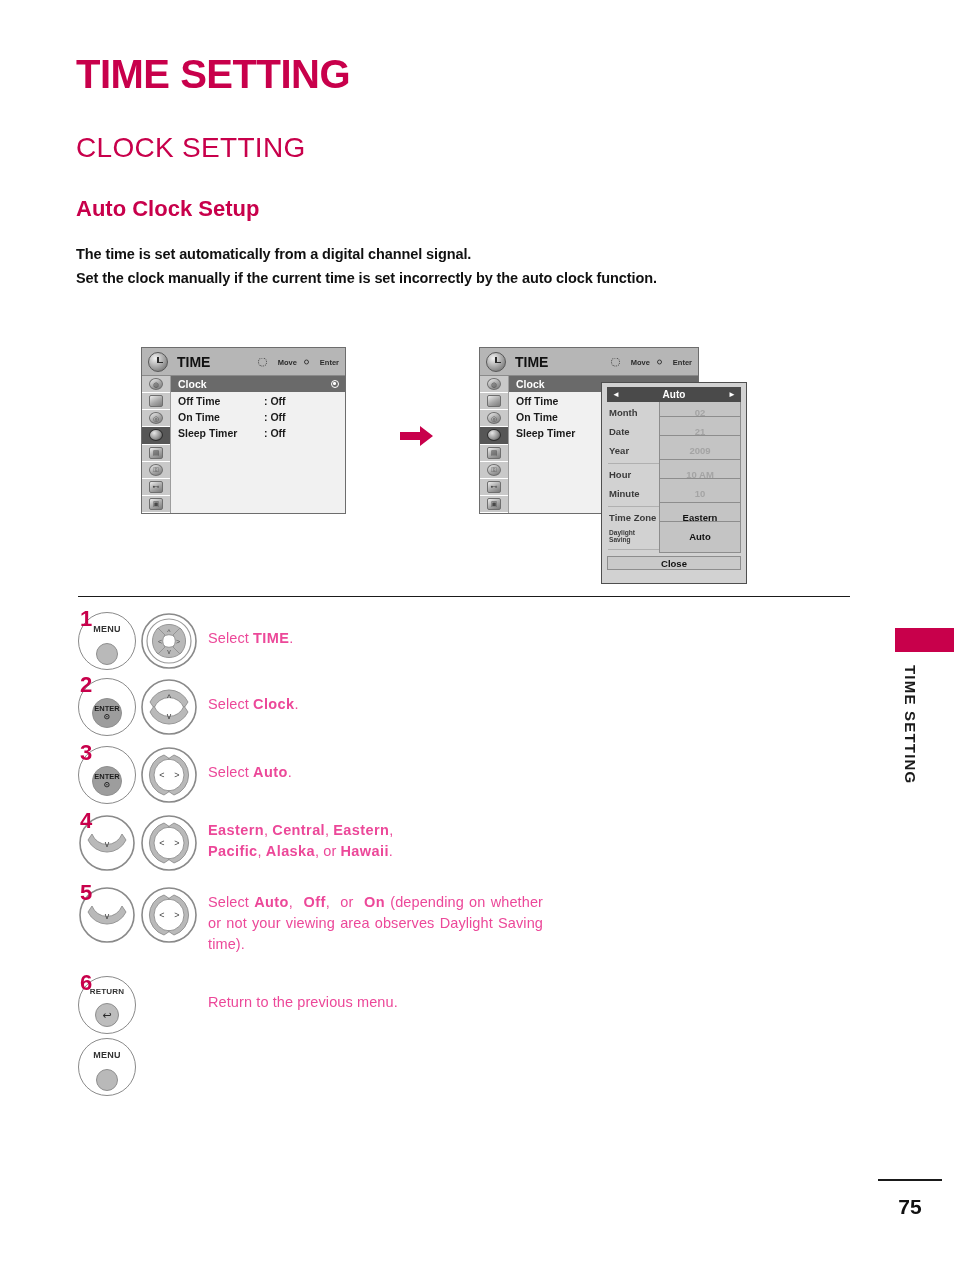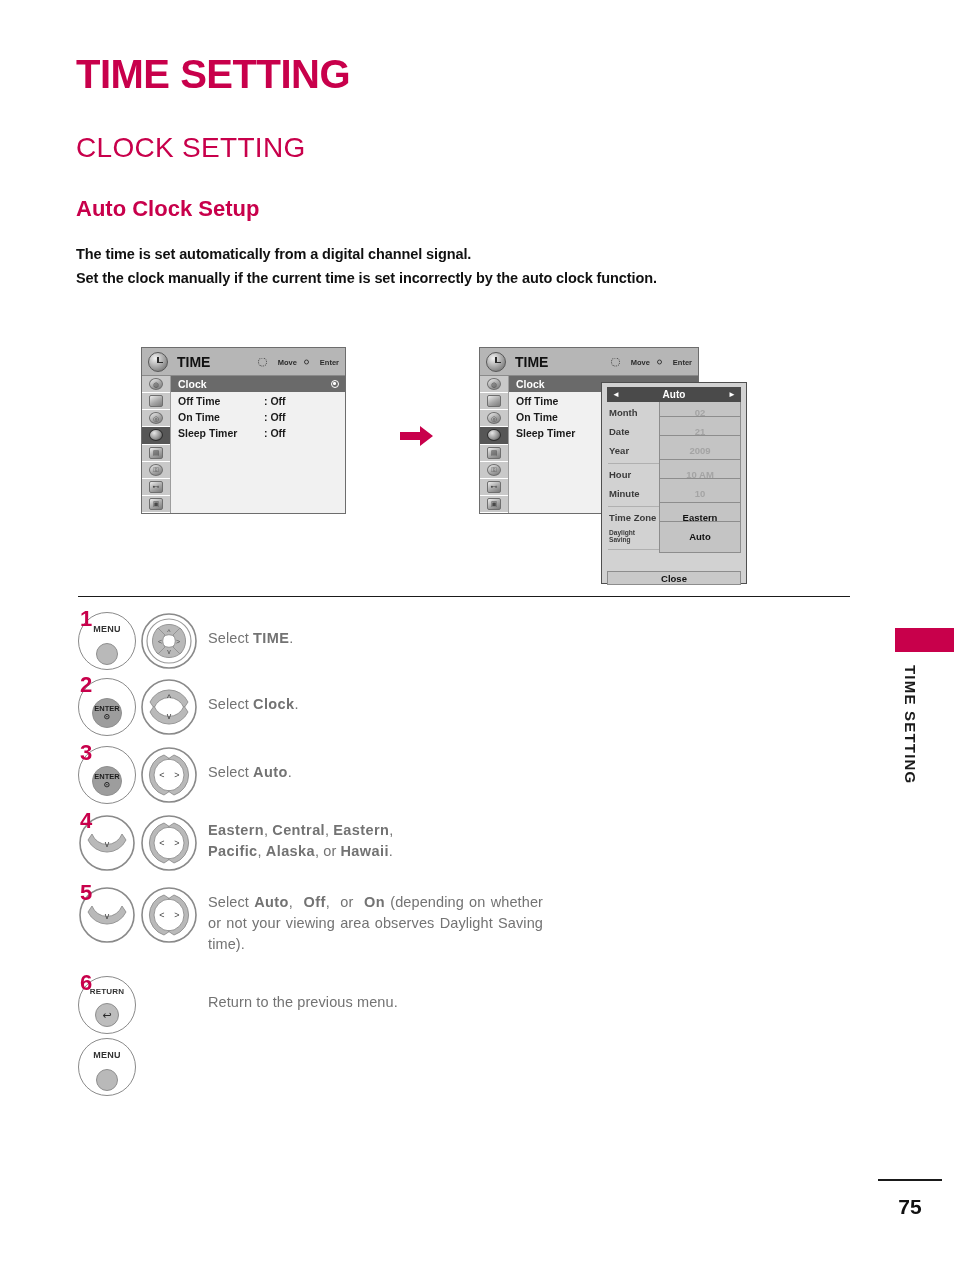--- a/index.html
+++ b/index.html
@@ -153,21 +153,21 @@
     flex: 1; height: 32px; background: #c4c4c4;
     border: 1px solid #8d8d8d;
     display: flex; align-items: center; justify-content: center;
     font-size: 9.5px; font-weight: bold; color: #a4a4a4;
   }
   .dlg-field.on { color: #111; }
   .dlg-sep { height: 1px; background: #b0b0b0; margin: 4px 1px 2px 1px; }
   .dlg-btn {
     height: 14px; background: #c9c9c9; border: 1px solid #8d8d8d;
     display: flex; align-items: center; justify-content: center;
-    font-size: 9.5px; font-weight: bold; color: #111; margin-top: 21px;
+    font-size: 9.5px; font-weight: bold; color: #111; margin-top: 6px;
   }
 
   
   .flow-arrow { position: absolute; left: 400px; top: 425px; }
 
   
   .divider {
     position: absolute; left: 78px; top: 596px; width: 772px;
     height: 1px; background: #1a1a1a;
   }
@@ -207,21 +207,21 @@
   .rbtn .circ.ret {
     background: #bdbdbd; top: 26px; width: 24px; height: 24px;
     display:flex;align-items:center;justify-content:center;
     font-size: 11px; color: #2b2b2b;
   }
 
   
   .wheel { width: 58px; height: 58px; flex: none; margin-left: 4px; }
 
   .step-text {
-    font-size: 14.5px; line-height: 21px; color: #737373;
+    font-size: 14.5px; line-height: 21px; color: #ec4899;
     padding-top: 16px; letter-spacing: 0.1px;
   }
   .step-text b { font-weight: bold; letter-spacing: 0.4px; }
   .step-text.multi { padding-top: 6px; }
   .step-text.just { text-align: justify; width: 335px; }
 
   
   .vtab-block {
     position: absolute; left: 895px; top: 628px;
     width: 59px; height: 24px; background: #C8004B;

